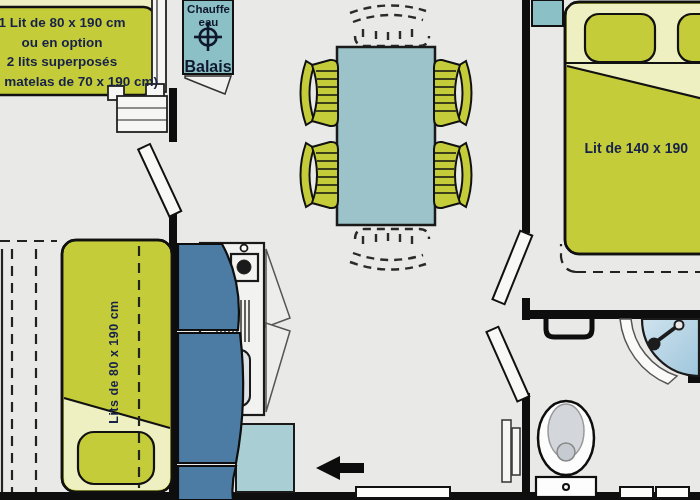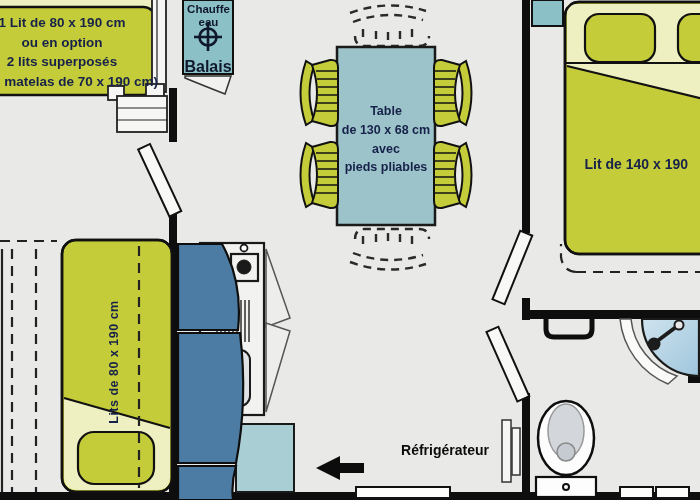--- a/index.html
+++ b/index.html
@@ -15,21 +15,21 @@
   }
   .lbl div{white-space:nowrap;}
   .bed-tl-lbl{left:-58px;top:13px;width:240px;font-size:13.5px;}
   .utility-lbl1{left:183px;top:3px;width:51px;font-size:11.5px;line-height:1.15;color:#10182e;}
   .utility-lbl2{left:183px;top:55px;width:50px;font-size:16px;color:#10182e;}
   .table-lbl{left:337px;top:102px;width:98px;font-size:12.5px;line-height:1.5;}
   .bed-bl-lbl{
     left:5px;top:352px;width:220px;height:20px;font-size:12.5px;
     transform:rotate(-90deg);letter-spacing:.5px;
   }
-  .bed-r-lbl{left:410px;top:138px;width:278px;font-size:14px;text-align:right;line-height:1.5;margin-top:16px;}
+  .bed-r-lbl{left:410px;top:138px;width:278px;font-size:14px;text-align:right;line-height:1.5;}
   .fridge-lbl{left:375px;top:440px;width:140px;font-size:14px;color:#0c0c0c;line-height:1.45;}
 </style>
 </head>
 <body>
 
 <div id="canvas">
 
 <svg id="plan-svg" width="700" height="500" viewBox="0 0 700 500">
   <defs>
     <linearGradient id="showerGrad" x1="0" y1="0" x2="1" y2="1">
@@ -210,32 +210,25 @@
 </div>
 
 <div class="lbl utility-lbl1">
   <div>Chauffe</div>
   <div>eau</div>
 </div>
 <div class="lbl utility-lbl2">
   <div>Balais</div>
 </div>
 
-<div class="lbl table-lbl">
-  <div>Table</div>
-  <div>de 130 x 68 cm</div>
-  <div>avec</div>
-  <div>pieds pliables</div>
-</div>
 
 <div class="lbl bed-bl-lbl">
   <div>Lits de 80 x 190 cm</div>
 </div>
 
 <div class="lbl bed-r-lbl">
   <div>Lit de 140 x 190</div>
 </div>
 
 <div class="lbl fridge-lbl">
-  <div>Réfrigérateur</div>
 </div>
 
 </div>
 
 </body></html>

